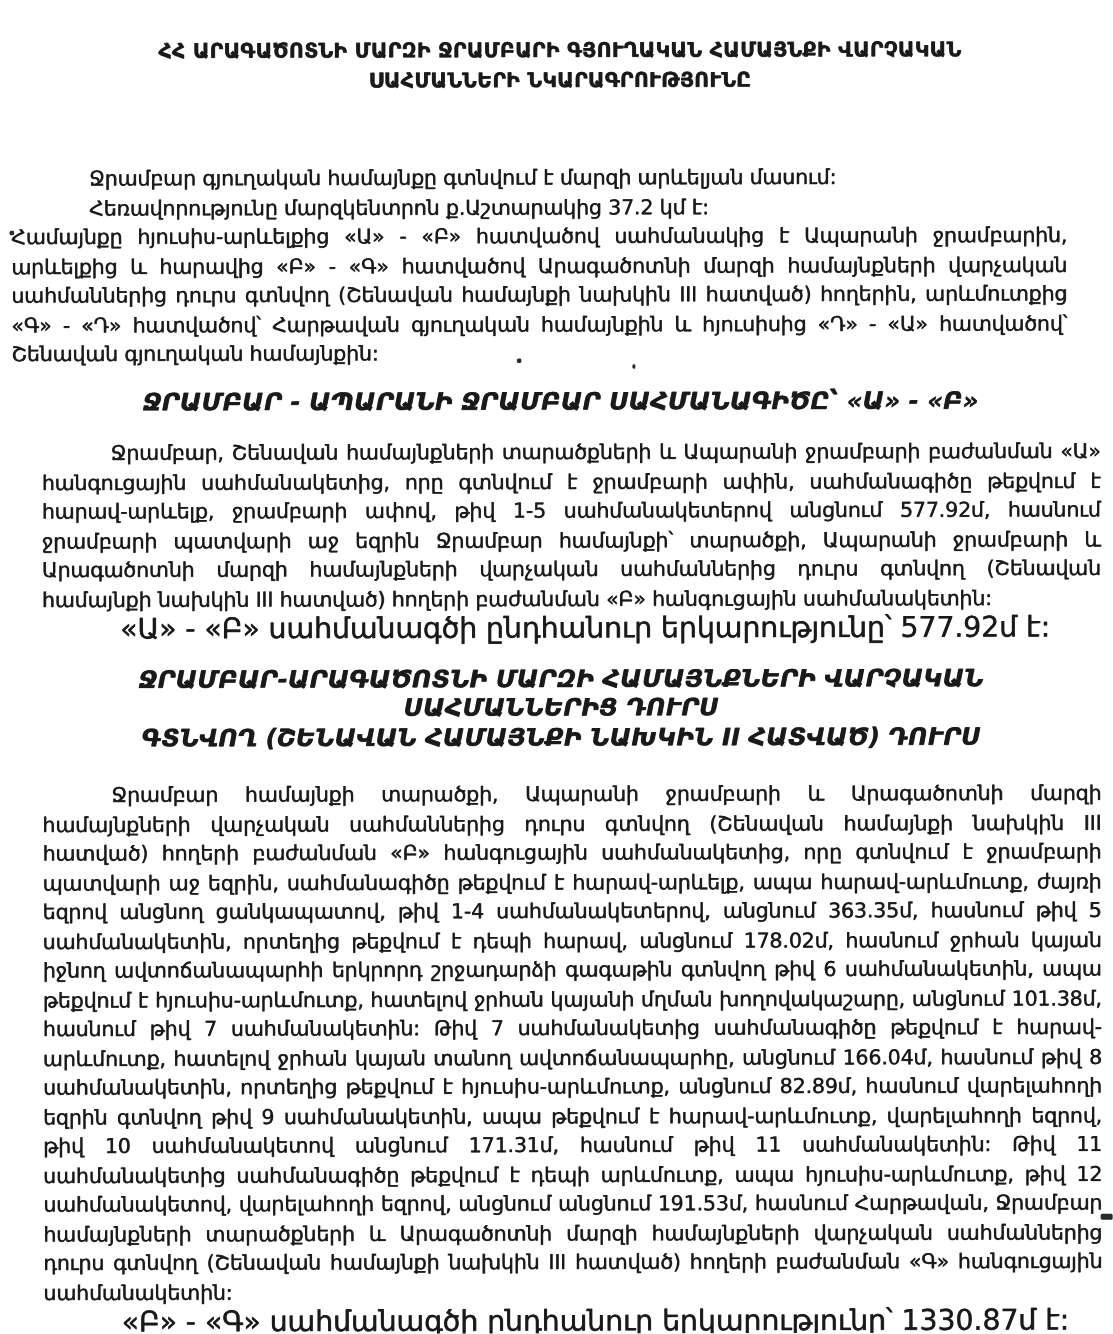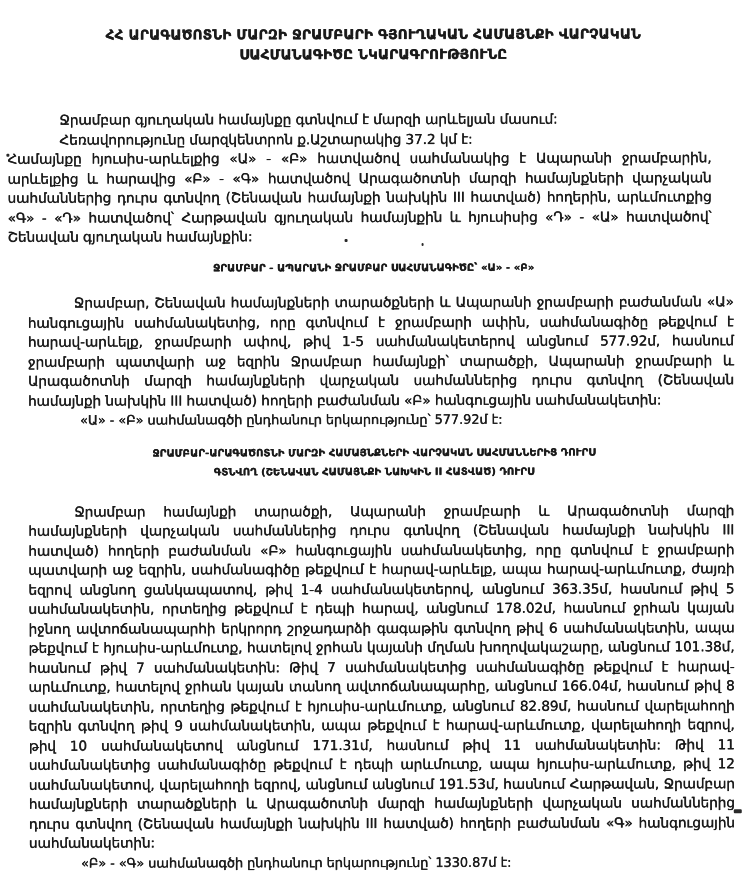--- a/index.html
+++ b/index.html
@@ -25,46 +25,47 @@
   }
   .para {
     font-size:13.7px; line-height:19.5px;
     text-align:justify;
     letter-spacing:-0.1px;
   }
   .indent { text-indent:46px; }
   .intro-wrap { margin-left:-20px; margin-right:22px; }
   .intro-line { padding-left:52px; text-align:left; }
   .sect-heading {
-    font-size:10px; font-weight:bold;
+    font-size:16px; font-weight:bold;
     text-align:center; line-height:19.5px;
     letter-spacing:.1px;
+    font-style:italic;
   }
   .sect-heading.one { margin:11px 14px 16px 0; }
   .sect-heading.two { margin:13px 14px 20px 0; }
   .note {
-    font-size:13px; line-height:19.5px;
+    font-size:19px; line-height:19.5px;
     padding-left:52px; text-align:left;
     letter-spacing:-0.1px;
   }
   
   .artifact { position:absolute; background:#2a2a2a; border-radius:1px; }
   .a1 { left:7px;  top:153px; width:3px; height:3px; }
   .a2 { left:345px; top:239px; width:3px; height:3px; }
   .a3 { left:422px; top:243px; width:2px; height:3px; }
   .a4 { left:733px; top:810px; width:8px; height:4px; }
 </style>
 </head>
 <body>
 
 <div class="page ink" style="color: rgb(26, 26, 26); background: rgb(255, 255, 255);">
 
   <h1 class="doc-title">
     <span>ՀՀ ԱՐԱԳԱԾՈՏՆԻ ՄԱՐԶԻ ՋՐԱՄԲԱՐԻ ԳՅՈՒՂԱԿԱՆ ՀԱՄԱՅՆՔԻ ՎԱՐՉԱԿԱՆ</span><br>
-    <span>ՍԱՀՄԱՆԱԳԻԾԸ ՆԿԱՐԱԳՐՈՒԹՅՈՒՆԸ</span>
+    <span>ՍԱՀՄԱՆՆԵՐԻ ՆԿԱՐԱԳՐՈՒԹՅՈՒՆԸ</span>
   </h1>
 
   <div class="intro-wrap">
     <div class="para intro-line">Ջրամբար գյուղական համայնքը գտնվում է մարզի արևելյան մասում:</div>
     <div class="para intro-line">Հեռավորությունը մարզկենտրոն ք.Աշտարակից 37.2 կմ է:</div>
     <p class="para">Համայնքը հյուսիս-արևելքից «Ա» - «Բ» հատվածով սահմանակից է Ապարանի ջրամբարին, արևելքից և հարավից «Բ» - «Գ» հատվածով Արագածոտնի մարզի համայնքների վարչական սահմաններից դուրս գտնվող (Շենավան համայնքի նախկին III հատված) հողերին, արևմուտքից «Գ» - «Դ» հատվածով՝ Հարթավան գյուղական համայնքին և հյուսիսից «Դ» - «Ա» հատվածով՝ Շենավան գյուղական համայնքին:</p>
   </div>
 
   <h2 class="sect-heading one">ՋՐԱՄԲԱՐ - ԱՊԱՐԱՆԻ ՋՐԱՄԲԱՐ ՍԱՀՄԱՆԱԳԻԾԸ՝ «Ա» - «Բ»</h2>
 

